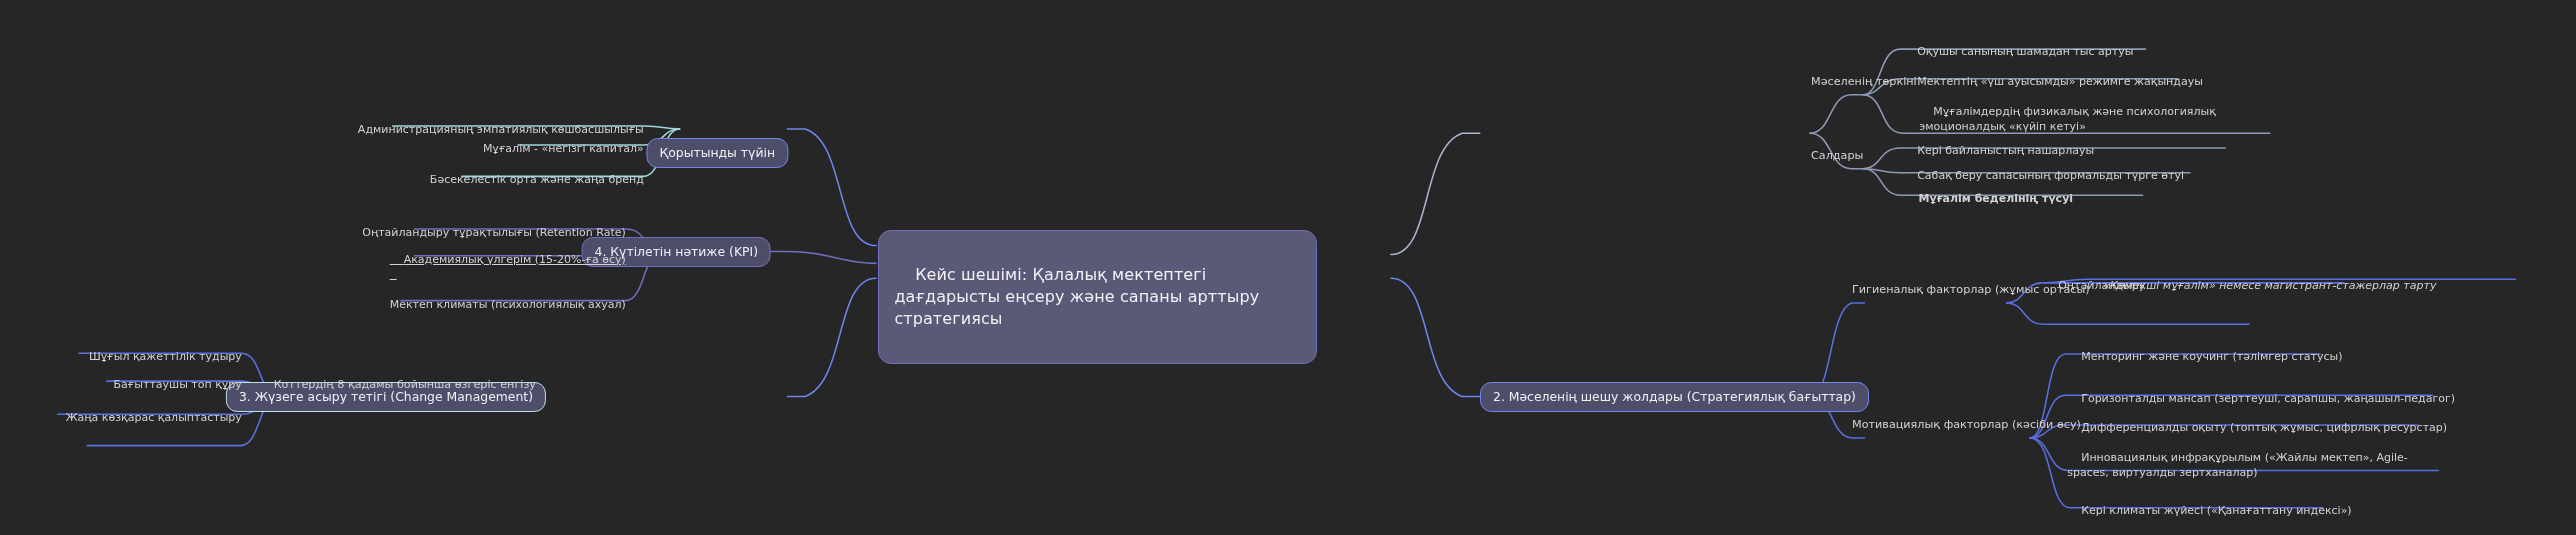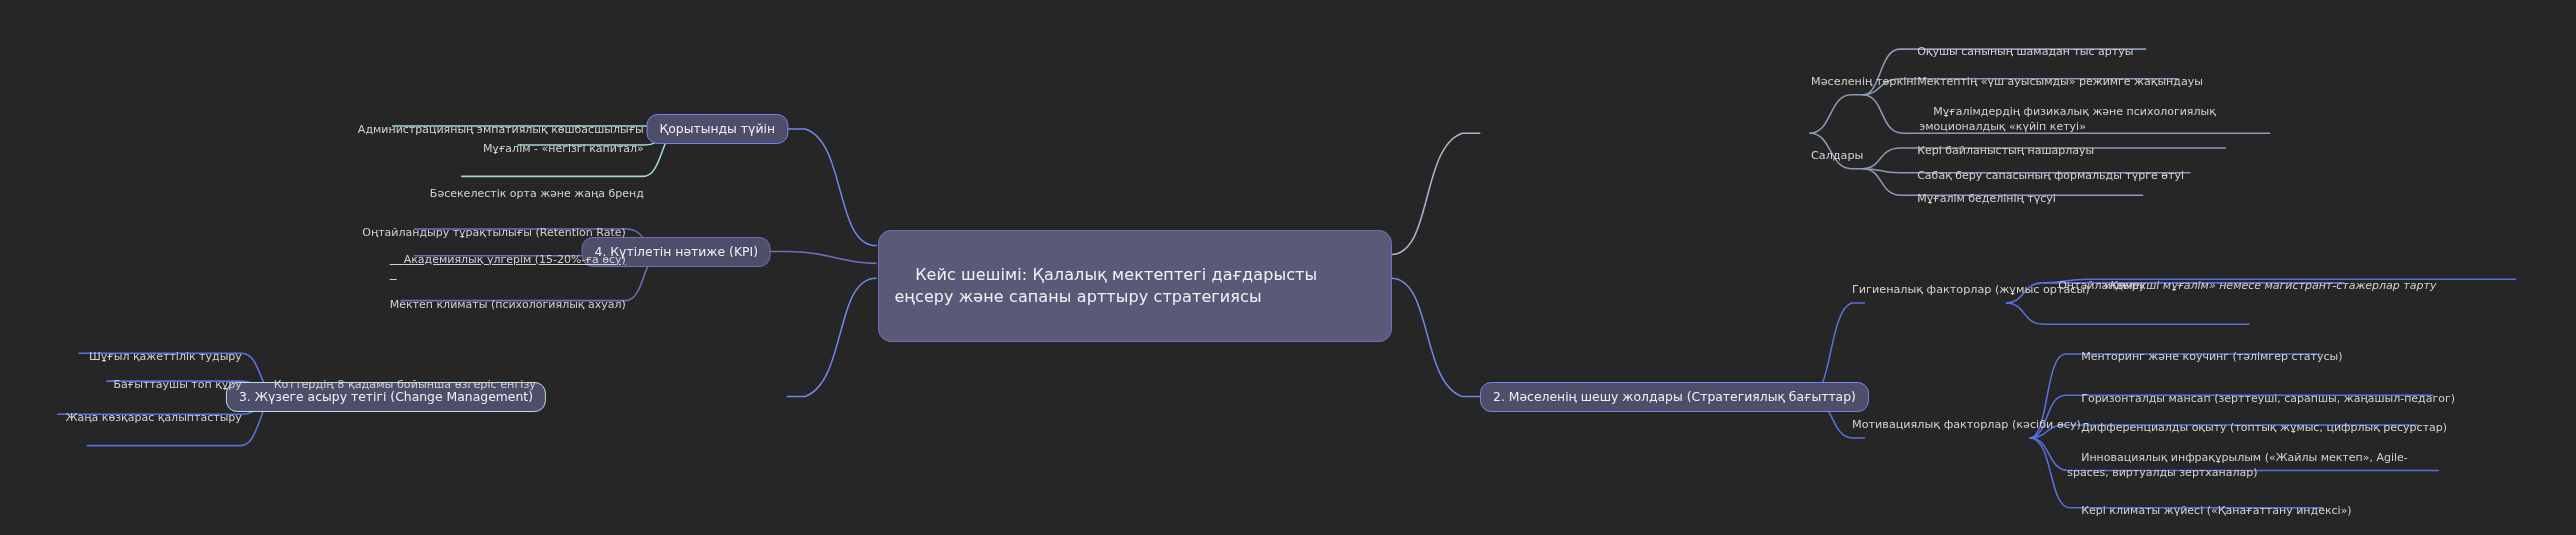--- a/index.html
+++ b/index.html
@@ -21,21 +21,21 @@
   }
   .main{
     background:#4e4e6b;border-radius:11.2px;
     color:#f0f0f4;font-size:12.4px;line-height:1.3;
     padding:6px 12px;white-space:nowrap;
   }
   .main.b1{border:1.2px solid #aab4cc;}
   .main.b2{border:1.2px solid #6f86ee;}
   .main.b3{border:1.2px solid #b9e3e8;}
   .main.b4{border:1.2px solid #6f6fbf;}
-  .main.b5{border:1.2px solid #6f86ee;}
+  .main.b5{border:1.2px solid #6f86ee;margin-top:24px;}
 
   .leaf{
     font-size:11px;line-height:1.42;color:#d2d2d2;
     padding:0 1.2px 1.8px 1.2px;white-space:pre-wrap;
   }
   .mid{font-size:11.2px;line-height:1.42;color:#d2d2d2;white-space:nowrap;}
 </style>
 </head>
 <body>
 
@@ -88,21 +88,21 @@
       <path stroke="#6f6fbf" d="M1118,425 C1088,425 1092,432 1058,432 L700,432"></path>
       <path stroke="#6f6fbf" d="M1118,425 C1088,425 1092,387 1058,387 L700,387"></path>
       <path stroke="#6f6fbf" d="M1118,425 C1086,426 1090,508 1056,508 L677,508"></path>
 
       <path stroke="#9fd7dd" d="M1148,218 C1118,218 1122,213 1088,213 L663,213"></path>
       <path stroke="#9fd7dd" d="M1148,218 C1118,218 1122,245 1088,245 L875,245"></path>
       <path stroke="#9fd7dd" d="M1148,218 C1116,219 1120,298 1086,298 L780,298"></path>
     </g>
   </svg>
 
-  <div class="node root" style="left:878px;top:230px;width:514px;">
+  <div class="node root" style="left:878px;top:230px;width:439px;">
     <span>Кейс шешімі: Қалалық мектептегі дағдарысты еңсеру және сапаны арттыру стратегиясы</span>
   </div>
 
 
   <div class="node main b2" style="left:1480px;top:382px;">
     <span>2. Мәселенің шешу жолдары (Стратегиялық бағыттар)</span>
   </div>
 
   <div class="node main b3" style="left:546px;top:382px;transform:translateX(-100%);">
     <span>3. Жүзеге асыру тетігі (Change Management)</span>
@@ -133,21 +133,21 @@
   <div class="node mid" style="left:1811px;top:148px;">
     <span>Салдары</span>
   </div>
 
   <div class="node leaf" style="left:1902px;top:152px;">
     <span>Сабақ беру сапасының формальды түрге өтуі</span>
   </div>
   <div class="node leaf" style="left:1902px;top:127px;">
     <span>Кері байланыстың нашарлауы</span>
   </div>
-  <div class="node leaf" style="left:1902px;top:175px;">
+  <div class="node leaf" style="left:1902px;top:175px;font-weight:bold;">
     <span>Мұғалім беделінің түсуі</span>
   </div>
 
   <div class="node mid" style="left:1852px;top:282px;">
     <span>Гигиеналық факторлар (жұмыс ортасы)</span>
   </div>
 
   <div class="node leaf" style="left:2043px;top:262px;">
     <span>Оңтайландыру</span>
   </div>
@@ -198,18 +198,18 @@
   <div class="node leaf" style="left:627px;top:281px;transform:translateX(-100%);">
     <span>Мектеп климаты (психологиялық ахуал)</span>
   </div>
 
   <div class="node leaf" style="left:645px;top:106px;transform:translateX(-100%);">
     <span>Администрацияның эмпатиялық көшбасшылығы</span>
   </div>
   <div class="node leaf" style="left:645px;top:125px;transform:translateX(-100%);">
     <span>Мұғалім - «негізгі капитал»</span>
   </div>
-  <div class="node leaf" style="left:645px;top:170px;transform:translateX(-100%);">
+  <div class="node leaf" style="left:645px;top:156px;transform:translateX(-100%);">
     <span>Бәсекелестік орта және жаңа бренд</span>
   </div>
 
 </div>
 
 
 </body></html>

